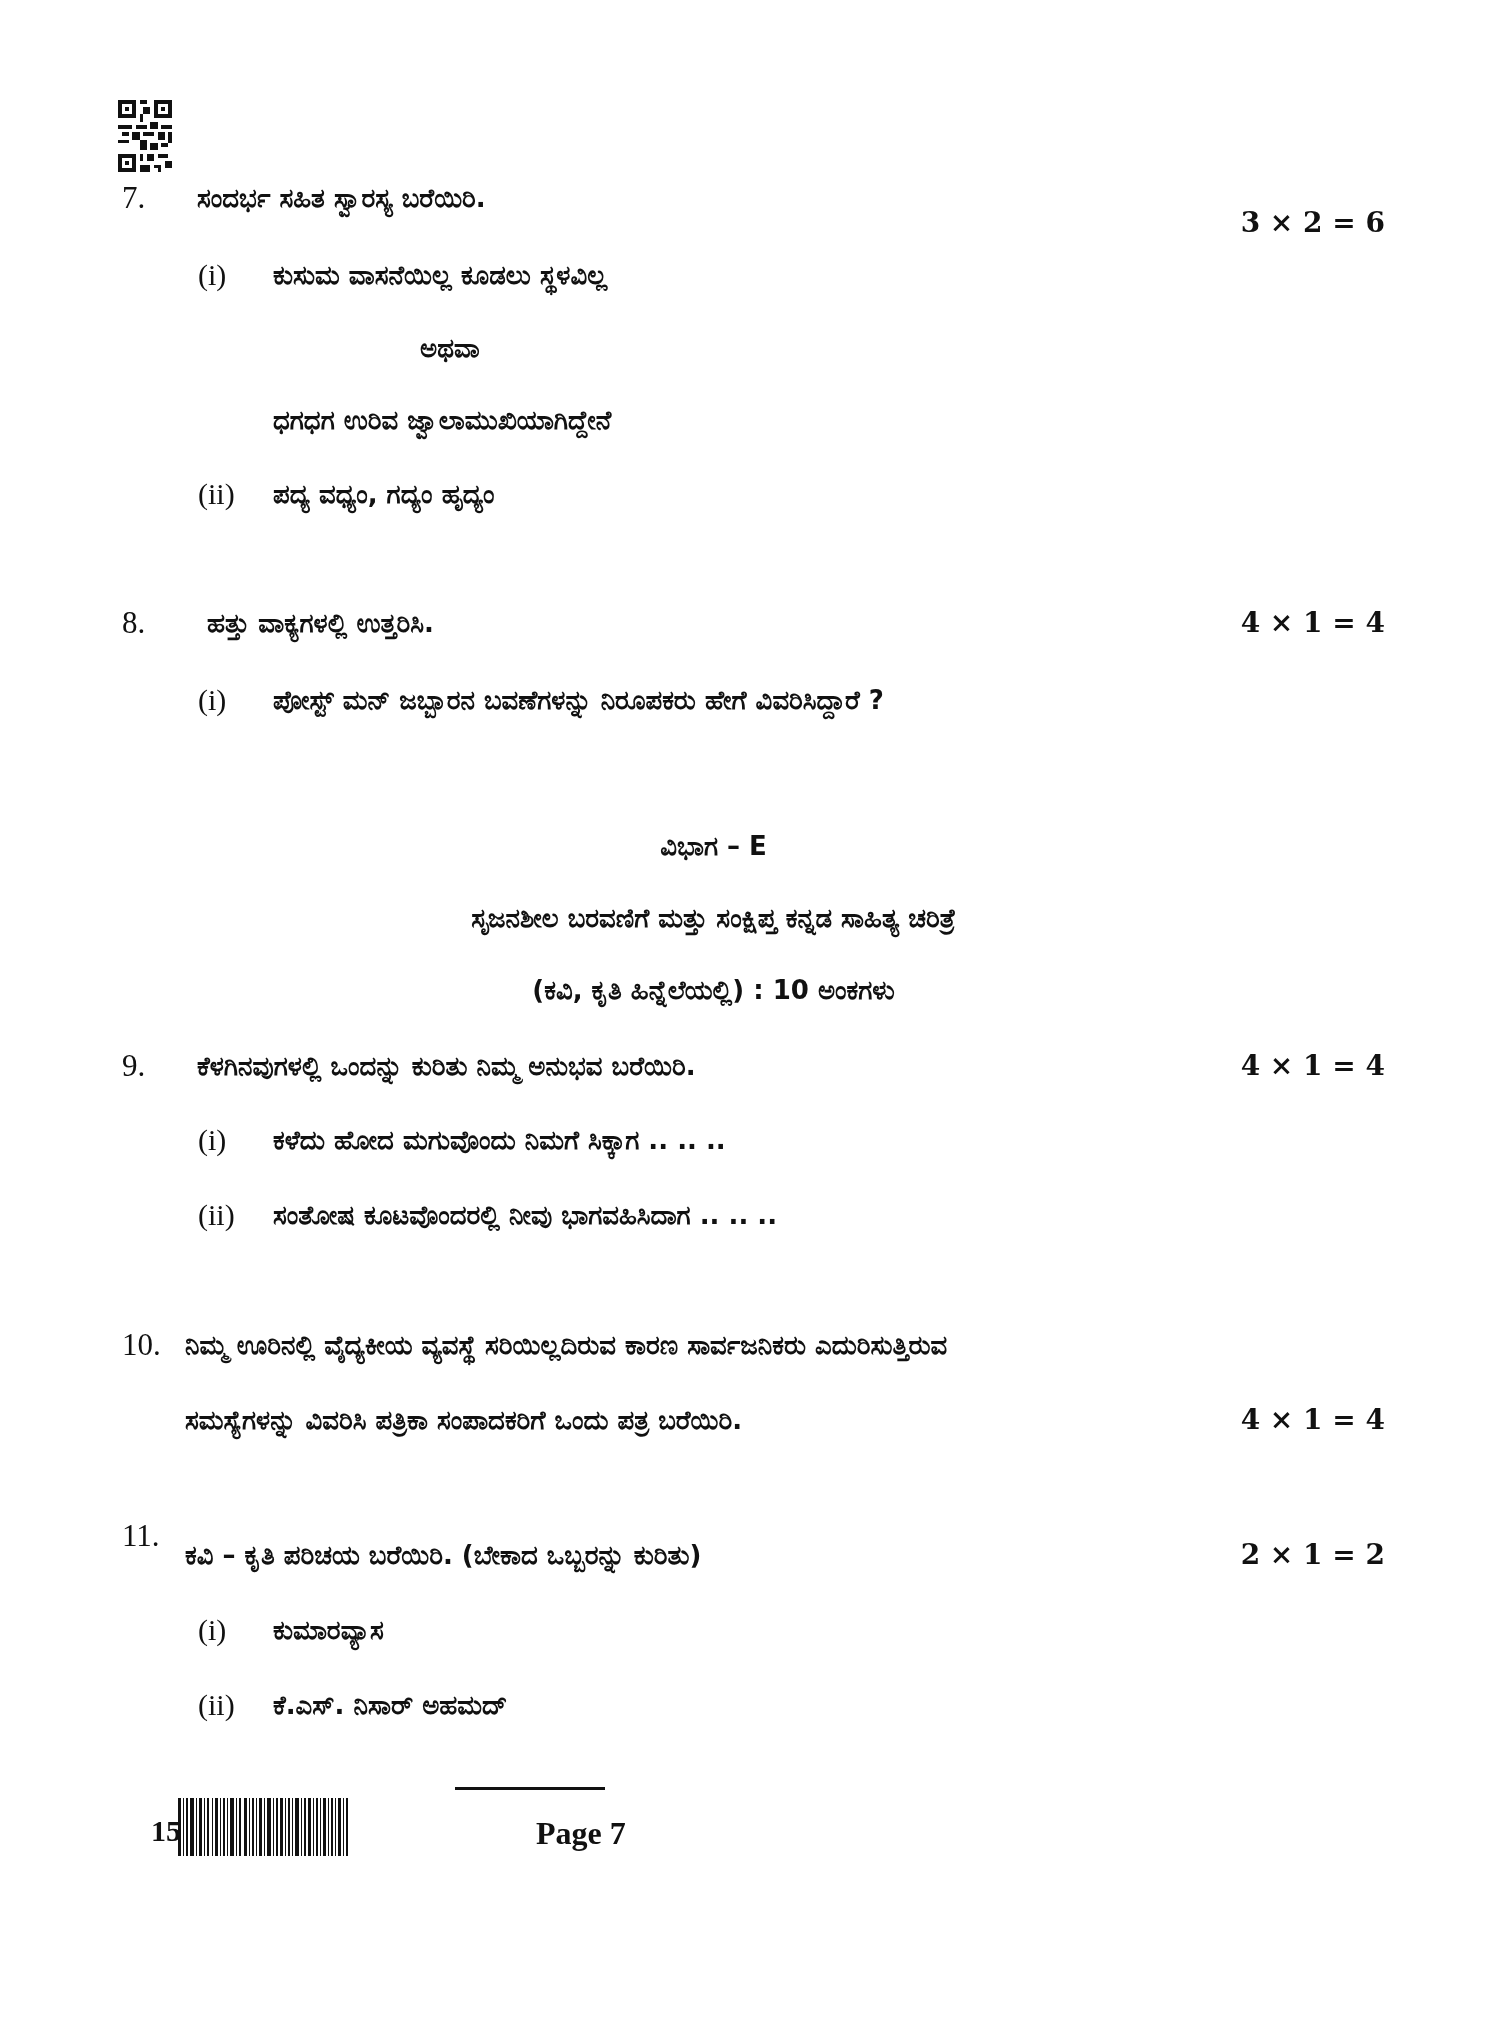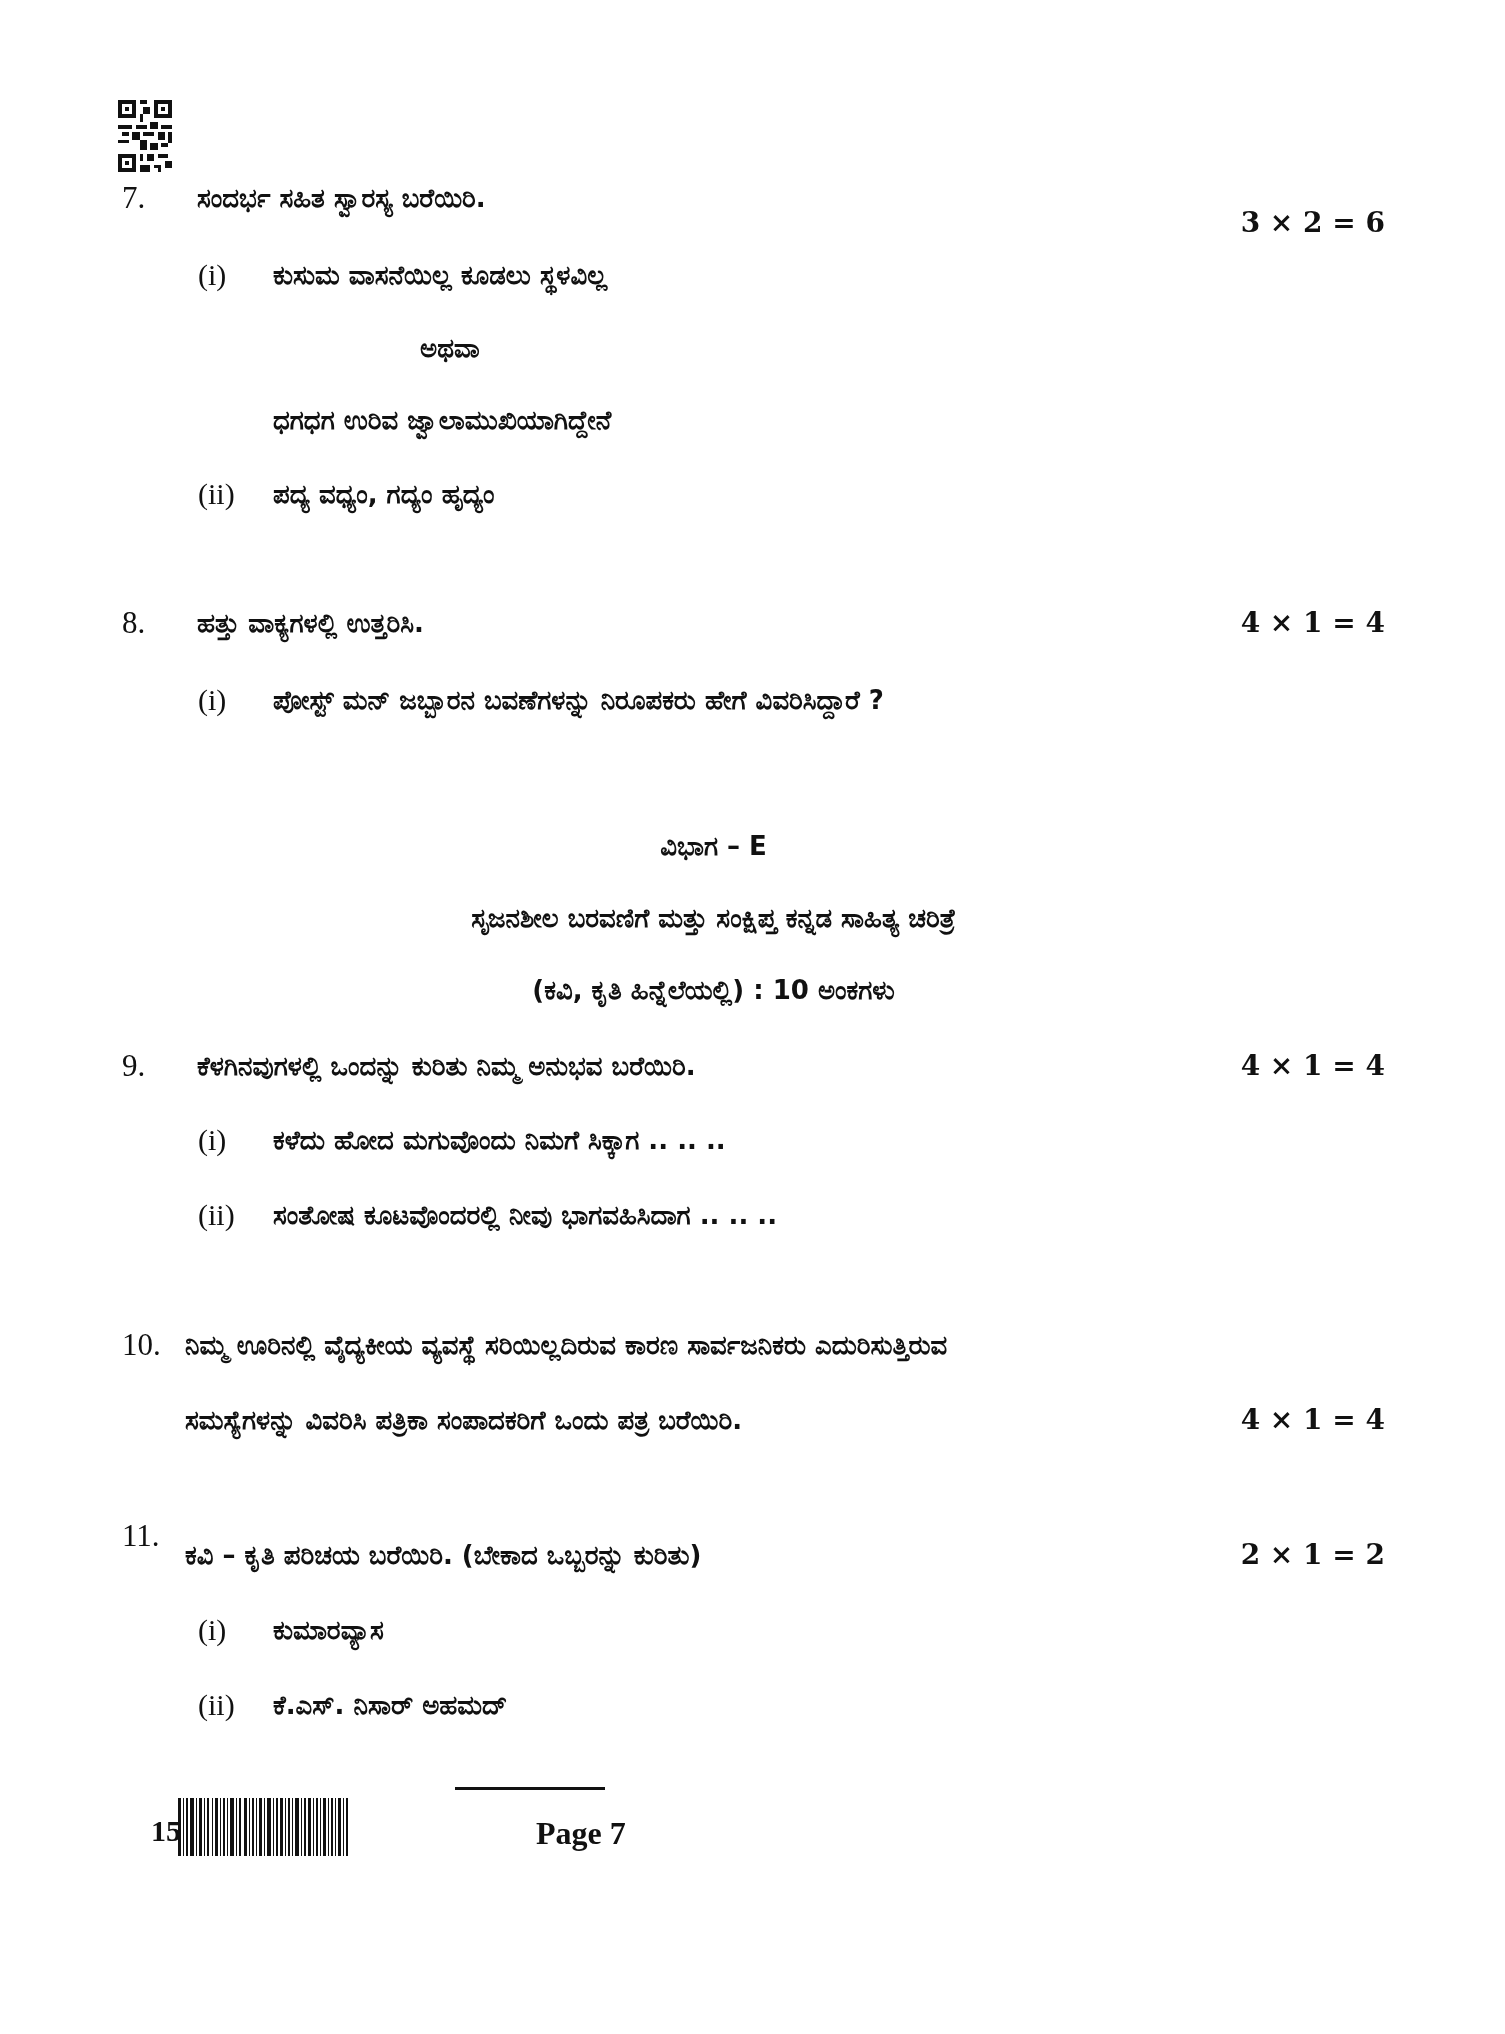--- a/index.html
+++ b/index.html
@@ -61,21 +61,21 @@
 <div class="abs marks" style="top:196px;margin-top:9px;">3 × 2 = 6</div>
 
 <div class="abs sub" style="left:198px; top:257px;">(i)</div>
 <div class="abs qtext" style="left:273px; top:257px;">ಕುಸುಮ ವಾಸನೆಯಿಲ್ಲ ಕೂಡಲು ಸ್ಥಳವಿಲ್ಲ</div>
 <div class="abs qtext" style="left:420px; top:330px;">ಅಥವಾ</div>
 <div class="abs qtext" style="left:273px; top:402px;">ಧಗಧಗ ಉರಿವ ಜ್ವಾಲಾಮುಖಿಯಾಗಿದ್ದೇನೆ</div>
 <div class="abs sub" style="left:198px; top:476px;">(ii)</div>
 <div class="abs qtext" style="left:273px; top:476px;">ಪದ್ಯ ವಧ್ಯಂ, ಗದ್ಯಂ ಹೃದ್ಯಂ</div>
 
 <div class="abs qnum" style="left:122px; top:605px;">8.</div>
-<div class="abs qtext" style="left:197px; top:605px;">ಹತ್ತು ವಾಕ್ಯಗಳಲ್ಲಿ ಉತ್ತರಿಸಿ.</div>
+<div class="abs qtext" style="left:207px; top:605px;">ಹತ್ತು ವಾಕ್ಯಗಳಲ್ಲಿ ಉತ್ತರಿಸಿ.</div>
 <div class="abs marks" style="top:605px;">4 × 1 = 4</div>
 <div class="abs sub" style="left:198px; top:682px;">(i)</div>
 <div class="abs qtext" style="left:273px; top:682px;">ಪೋಸ್ಟ್ ಮನ್ ಜಬ್ಬಾರನ ಬವಣೆಗಳನ್ನು ನಿರೂಪಕರು ಹೇಗೆ ವಿವರಿಸಿದ್ದಾರೆ ?</div>
 
 <div class="abs center heading" style="top:828px;">ವಿಭಾಗ – E</div>
 <div class="abs center heading" style="top:900px;">ಸೃಜನಶೀಲ ಬರವಣಿಗೆ ಮತ್ತು ಸಂಕ್ಷಿಪ್ತ ಕನ್ನಡ ಸಾಹಿತ್ಯ ಚರಿತ್ರೆ</div>
 <div class="abs center heading" style="top:972px;">(ಕವಿ, ಕೃತಿ ಹಿನ್ನೆಲೆಯಲ್ಲಿ) : 10 ಅಂಕಗಳು</div>
 
 <div class="abs qnum" style="left:122px; top:1048px;">9.</div>
 <div class="abs qtext" style="left:197px; top:1048px;">ಕೆಳಗಿನವುಗಳಲ್ಲಿ ಒಂದನ್ನು ಕುರಿತು ನಿಮ್ಮ ಅನುಭವ ಬರೆಯಿರಿ.</div>

